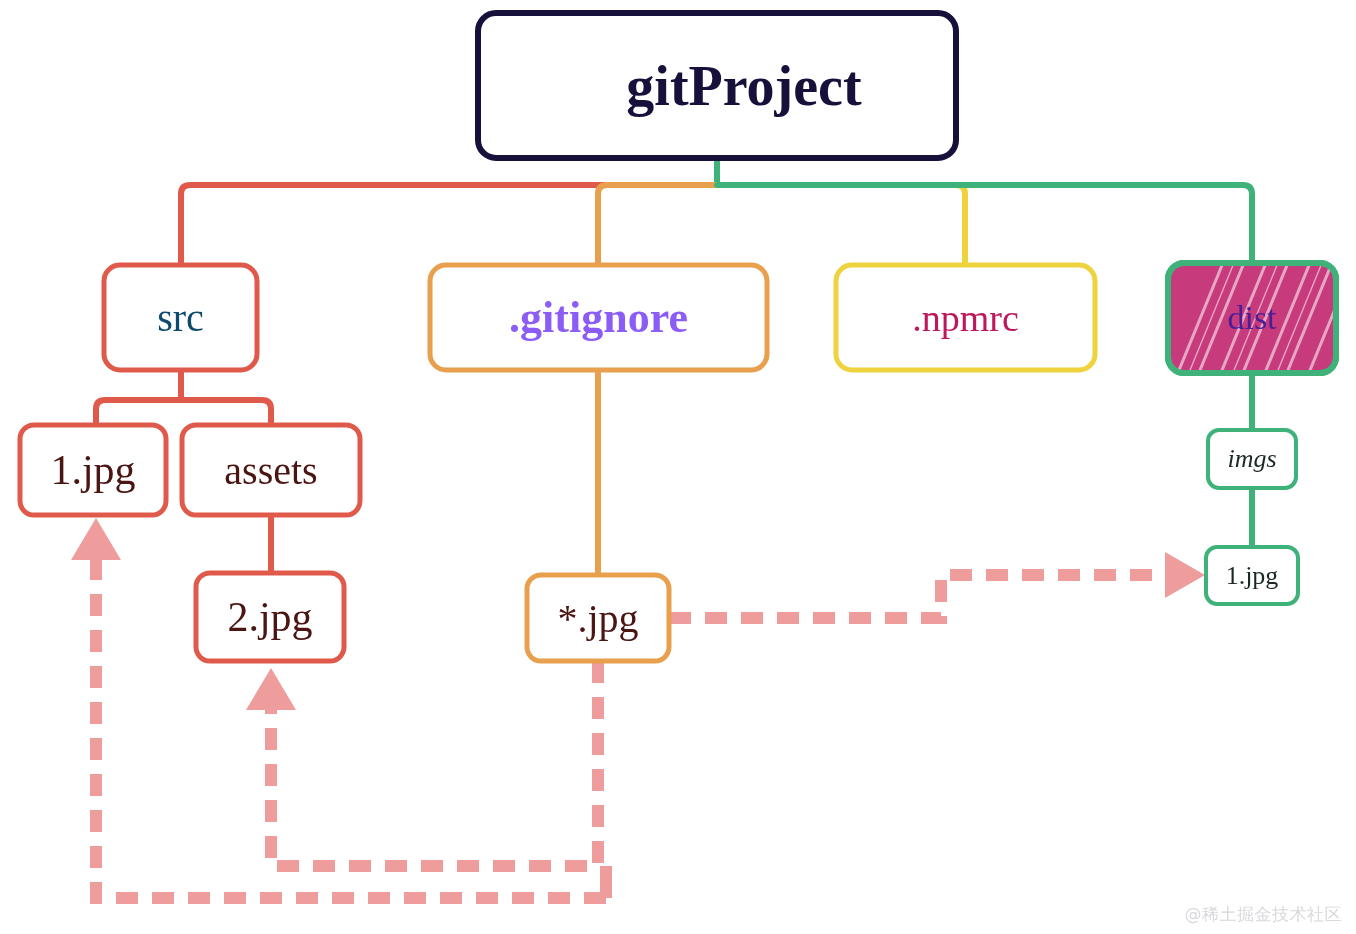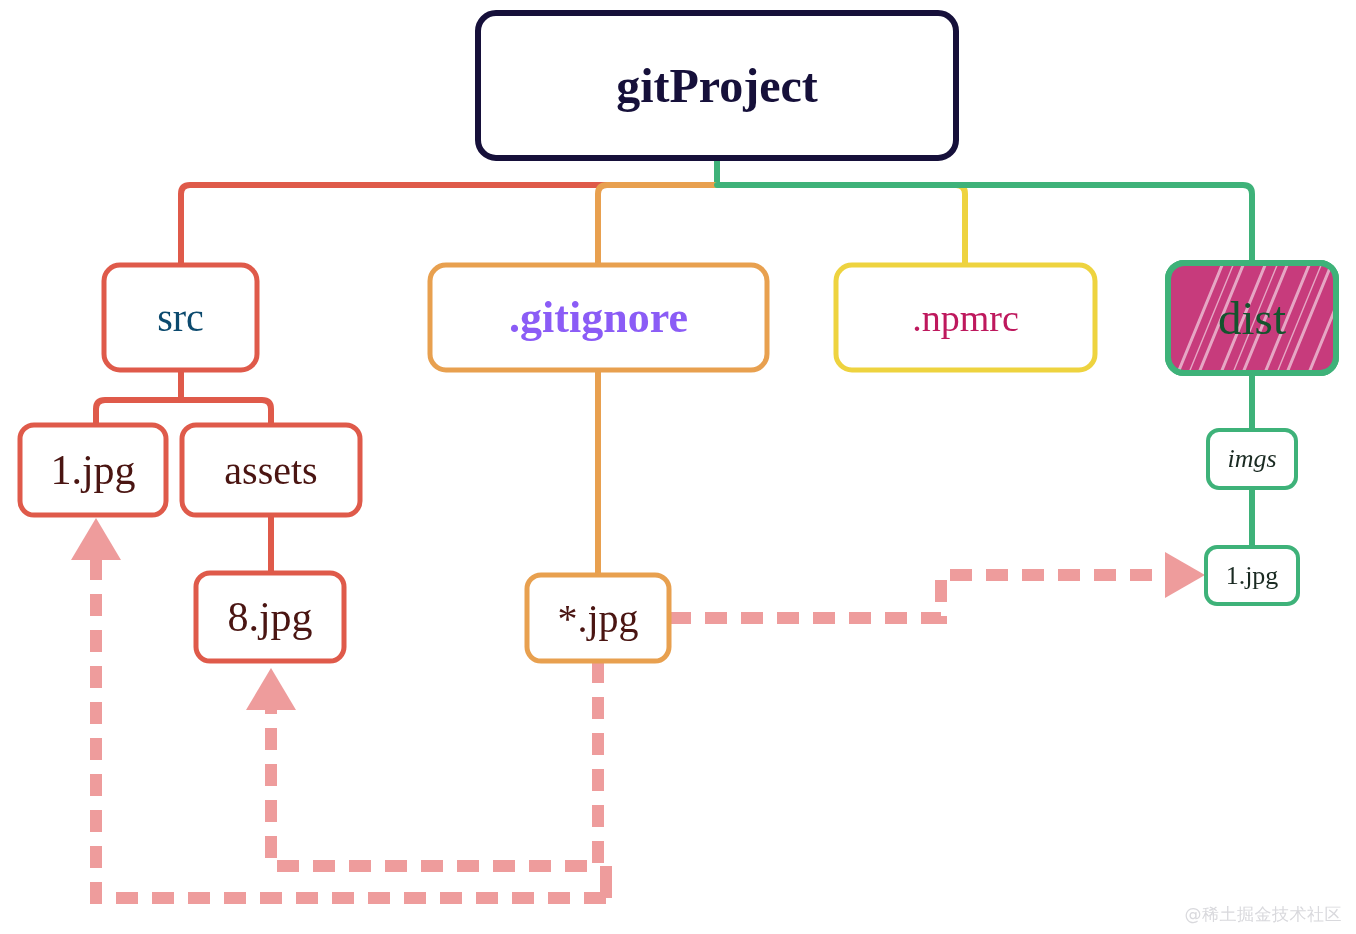--- a/index.html
+++ b/index.html
@@ -124,35 +124,35 @@
 
   <rect x="196" y="573" width="148" height="88" rx="14" ry="14" fill="#FFFFFF" stroke="#DF5A4A" stroke-width="5"></rect>
 
   <rect x="527" y="575" width="142" height="86" rx="14" ry="14" fill="#FFFFFF" stroke="#E8A04F" stroke-width="5"></rect>
 
   <rect x="1208" y="430" width="88" height="58" rx="11" ry="11" fill="#FFFFFF" stroke="#3EB279" stroke-width="4"></rect>
 
   <rect x="1206" y="547" width="92" height="57" rx="11" ry="11" fill="#FFFFFF" stroke="#3EB279" stroke-width="4"></rect>
 </svg>
 
-<div class="node-label" style="left:478px; top:13px; width:478px; height:145px; color:#16103A; font-size:48px; font-weight:700;">gitProject</div>
+<div class="node-label" style="left:505px; top:13px; width:478px; height:145px; color:#16103A; font-size:56px; font-weight:700;">gitProject</div>
 
 <div class="node-label" style="left:104px; top:265px; width:153px; height:105px; color:#0c4a6e; font-size:40px;">src</div>
 
 <div class="node-label" style="left:430px; top:265px; width:337px; height:105px; color:#8b5cf6; font-size:44px; font-weight:700;">.gitignore</div>
 
 <div class="node-label" style="left:836px; top:265px; width:259px; height:105px; color:#be185d; font-size:38px;">.npmrc</div>
 
-<div class="node-label" style="left:1168px; top:263px; width:168px; height:110px; color:#14532d; font-size:47px;">dist</div>
+<div class="node-label" style="left:1168px; top:263px; width:168px; height:110px; color:#4c1d95; font-size:34px;">dist</div>
 
 <div class="node-label" style="left:20px; top:425px; width:146px; height:90px; color:#4A1512; font-size:42px;">1.jpg</div>
 
 <div class="node-label" style="left:182px; top:425px; width:178px; height:90px; color:#4A1512; font-size:40px;">assets</div>
 
-<div class="node-label" style="left:196px; top:573px; width:148px; height:88px; color:#4A1512; font-size:42px;">8.jpg</div>
+<div class="node-label" style="left:196px; top:573px; width:148px; height:88px; color:#4A1512; font-size:42px;">2.jpg</div>
 
 <div class="node-label" style="left:527px; top:575px; width:142px; height:86px; color:#4A1512; font-size:40px;">*.jpg</div>
 
 <div class="node-label" style="left:1208px; top:430px; width:88px; height:58px; color:#1a2a22; font-size:26px;font-style:italic;">imgs</div>
 
 <div class="node-label" style="left:1206px; top:547px; width:92px; height:57px; color:#1a2a22; font-size:26px;">1.jpg</div>
 
 <div class="watermark">@稀土掘金技术社区</div>
 
 </body></html>

